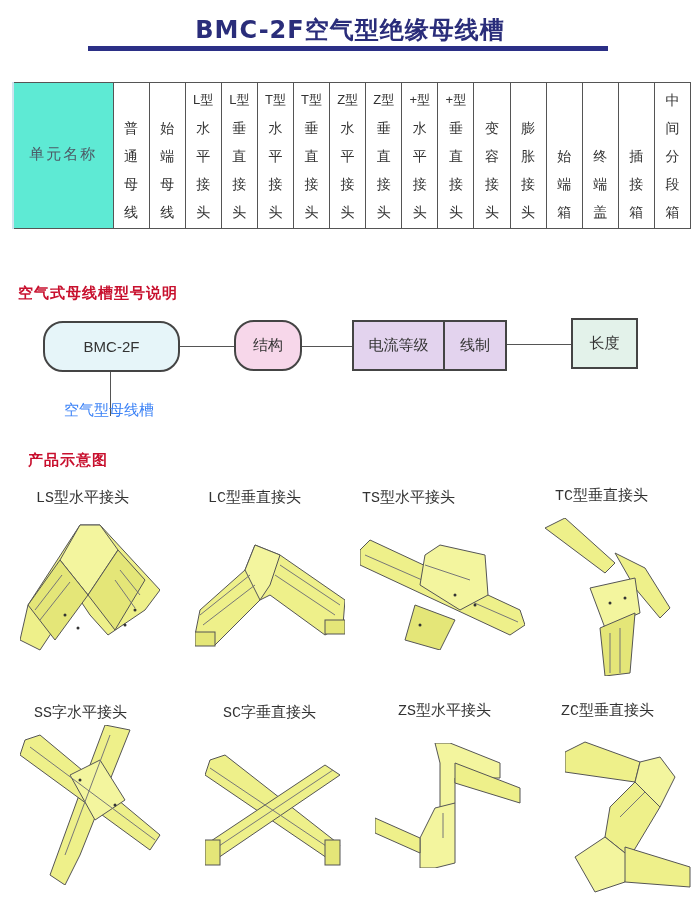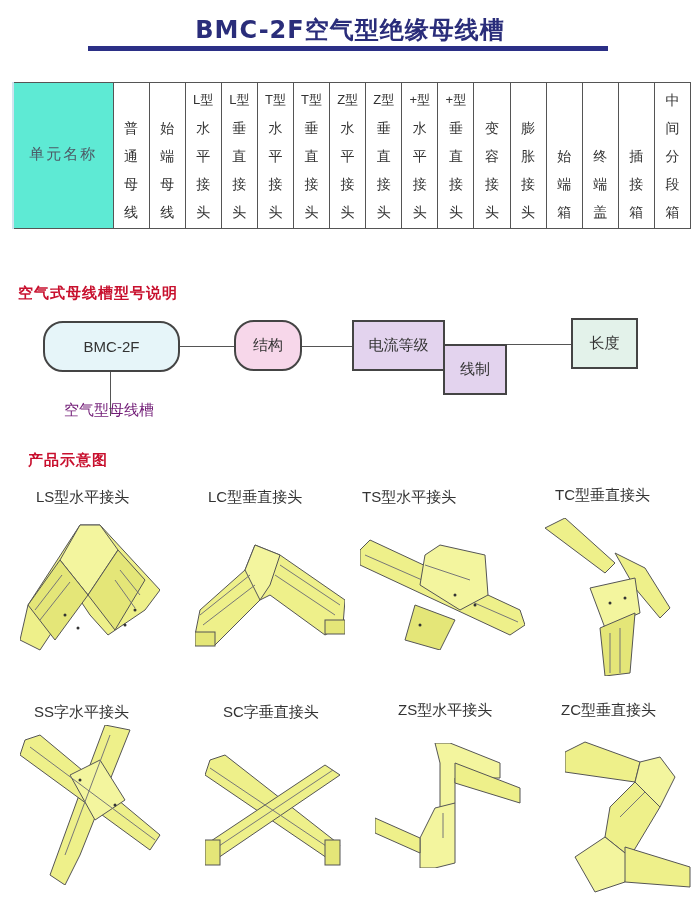--- a/index.html
+++ b/index.html
@@ -37,26 +37,26 @@
   .section-heading {
     position: absolute; font-size: 15px; font-weight: bold; color: #c8102e; letter-spacing: 1px;
   }
 
   
   .box {
     position: absolute; border: 2px solid #444; display: flex; align-items: center; justify-content: center;
     font-size: 15px; color: #333; font-family: "Liberation Sans", sans-serif;
   }
   .line { position: absolute; background: #555; }
-  .note { position: absolute; font-size: 15px; color: #701a75; }
+  .note { position: absolute; font-size: 15px; color: #3b82f6; }
 
   
   .product { position: absolute; }
   .product .caption {
-    position: absolute; white-space: nowrap; font-size: 15px; color: #333; font-family: Liberation Sans, sans-serif;
+    position: absolute; white-space: nowrap; font-size: 15px; color: #333; font-family: Liberation Mono, monospace;
   }
   .product svg { position: absolute; }
 </style>
 </head>
 <body>
 
 <div class="title">BMC-2F空气型绝缘母线槽</div>
 <div class="title-rule"></div>
 
 <table class="spec-table">
@@ -205,21 +205,21 @@
 </tbody>
   </table>
 
 <div class="section-heading" style="left:18px; top:284px;">空气式母线槽型号说明</div>
 
 <div class="box" style="left:43px; top:321px; width:137px; height:51px; background:#e6f5f9;border-radius:20px;">BMC-2F</div>
 <div class="line" style="left:180px; top:346px; width:54px; height:1px;"></div>
 <div class="box" style="left:234px; top:320px; width:68px; height:51px; background:#f7d7ea;border-radius:20px;">结构</div>
 <div class="line" style="left:302px; top:346px; width:50px; height:1px;"></div>
 <div class="box" style="left:352px; top:320px; width:93px; height:51px; background:#e3d3ee;">电流等级</div>
-<div class="box" style="left:443px; top:320px; width:64px; height:51px; background:#e3d3ee;margin-top:24px;">线制</div>
+<div class="box" style="left:443px; top:320px; width:64px; height:51px; background:#e3d3ee;">线制</div>
 <div class="line" style="left:507px; top:344px; width:64px; height:1px;"></div>
 <div class="box" style="left:571px; top:318px; width:67px; height:51px; background:#e3f2ea;">长度</div>
 <div class="line" style="left:110px; top:372px; width:1px; height:44px;"></div>
 <div class="note" style="left:64px; top:401px;">空气型母线槽</div>
 
 <div class="section-heading" style="left:28px; top:451px;">产品示意图</div>
 
 <div class="product" style="left:0; top:480px; width:175px; height:200px;">
   <div class="caption" style="left:36px; top:8px;">LS型水平接头</div>
   <svg style="left:20px; top:40px;" width="140" height="150" viewBox="0 0 140 150">

